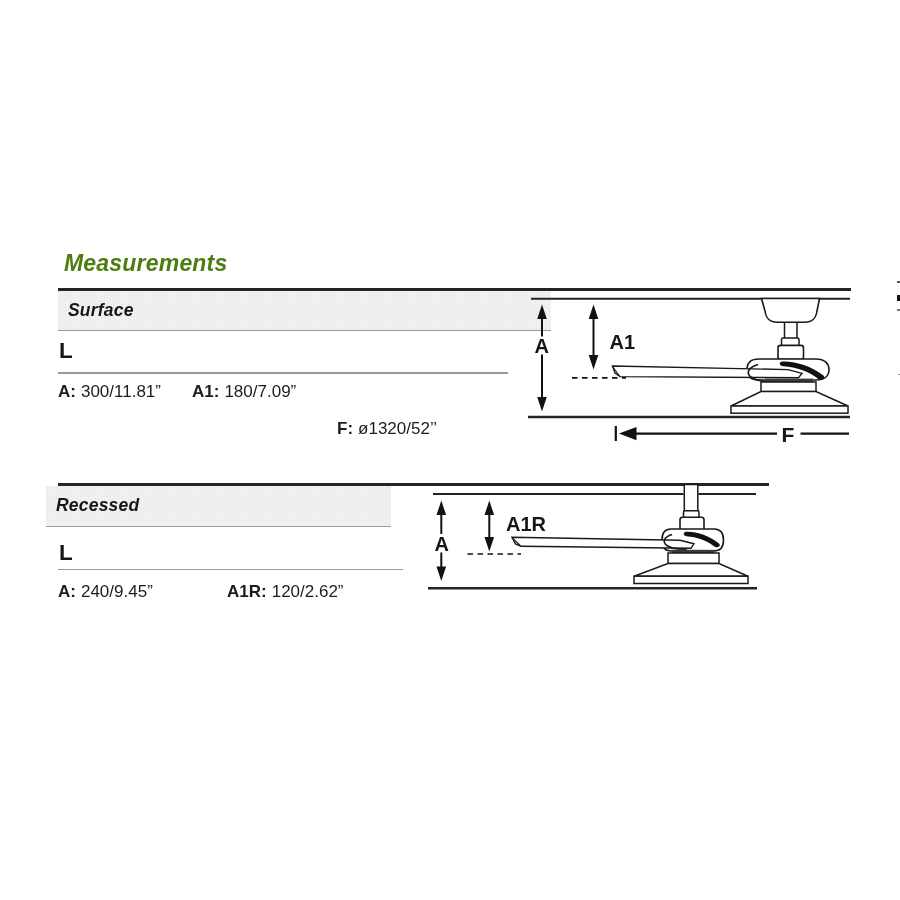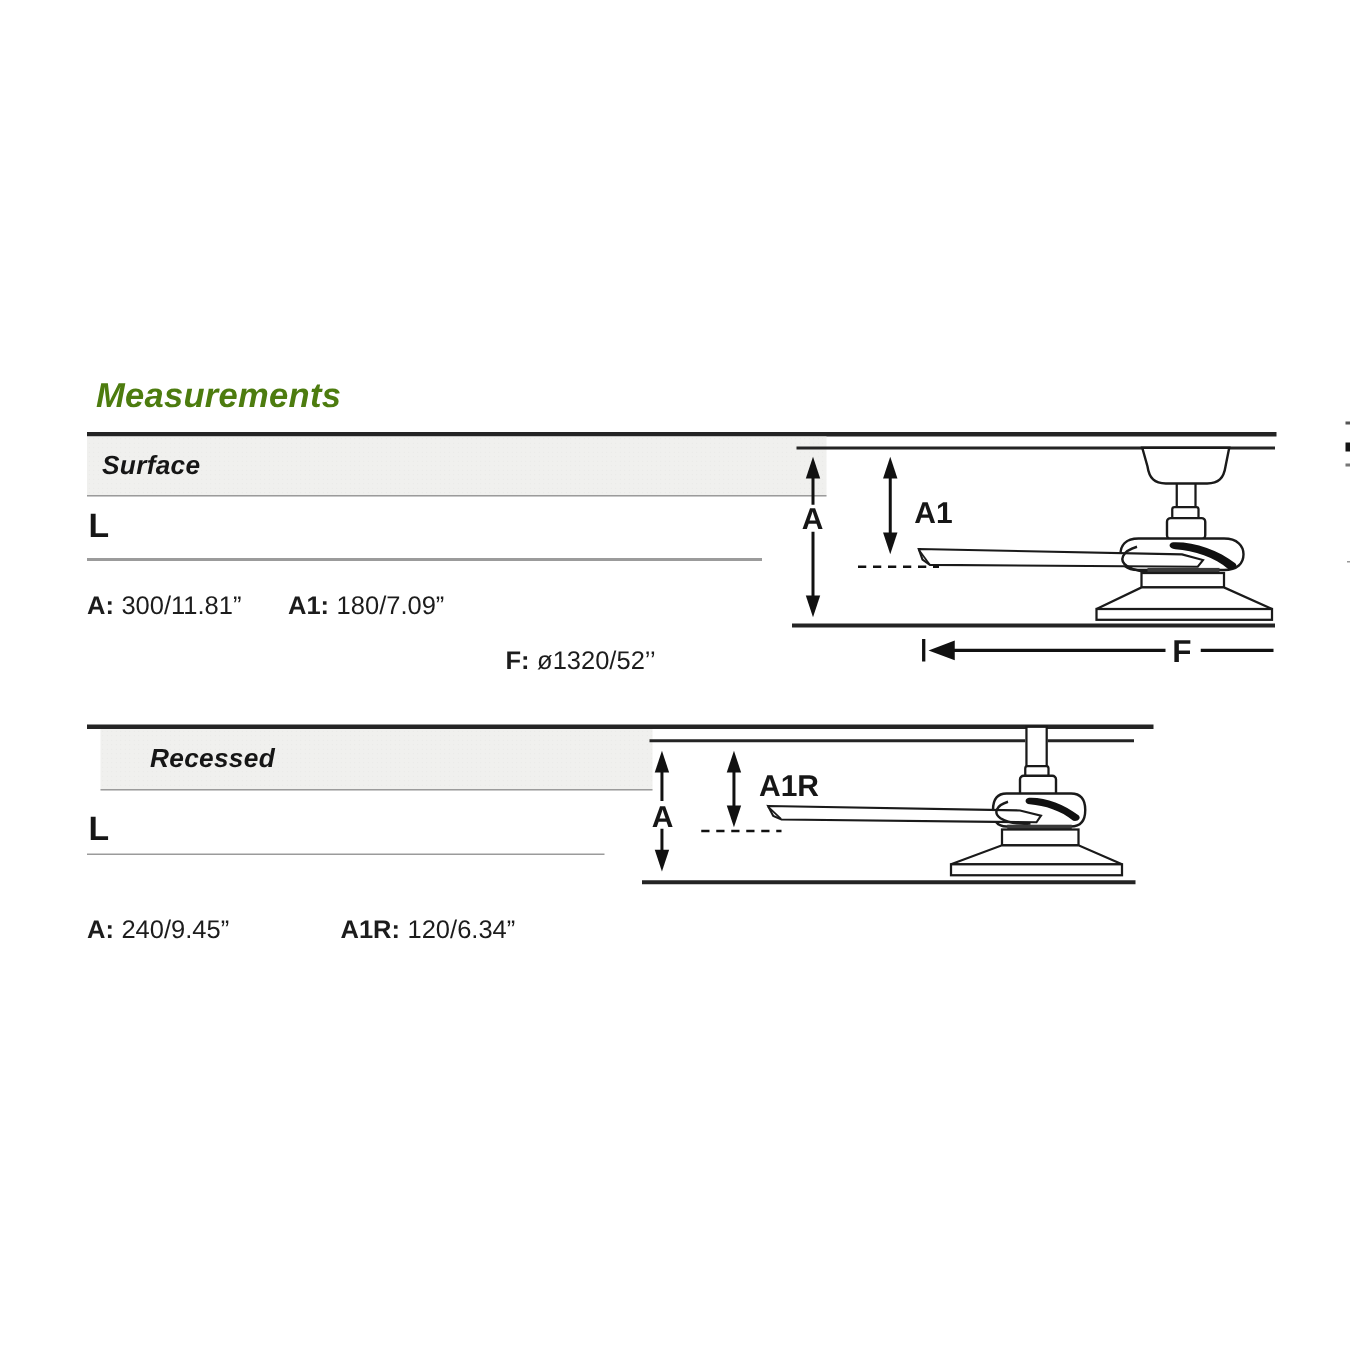--- a/index.html
+++ b/index.html
@@ -21,21 +21,21 @@
     background-size:3px 3px;
     border-bottom:1.6px solid #9b9b9b;
     display:flex;align-items:center;
   }
   .thead span{
     font-size:17.5px;font-weight:700;font-style:italic;color:#161616;
     padding-left:10px;letter-spacing:0.2px;
   }
   .product{font-size:22.5px;font-weight:700;color:#161616;}
   .vals{font-size:17px;color:#1c1c1c;white-space:nowrap;}
-  .vals .seg{position:absolute;top:12px;white-space:nowrap;text-align:right;}
+  .vals .seg{position:absolute;top:0;white-space:nowrap;text-align:right;}
   .vals b{font-weight:700;margin-right:5px;}
   svg{position:absolute;overflow:visible;}
   svg text{font-family:"Liberation Sans","DejaVu Sans",sans-serif;font-weight:700;fill:#161616;}
   .frag{position:absolute;}
 </style>
 </head>
 <body>
 
 <div class="abs page-title">Measurements</div>
 
@@ -107,30 +107,30 @@
       <text x="781.5" y="441.5" font-size="21">F</text>
       <line x1="800.5" y1="433.6" x2="849" y2="433.6" stroke="#111" stroke-width="2.2"></line>
     </g>
   </svg>
 </div>
 
 <div>
 
   <div class="abs rule-dark" style="left:58px;top:483px;width:711px;"></div>
 
-  <div class="abs thead" style="left:67px;top:485.7px;width:345px;height:40px;padding-left:23px;">
+  <div class="abs thead" style="left:46px;top:485.7px;width:345px;height:40px;">
     <span>Recessed</span>
   </div>
 
   <div class="abs product" style="left:59px;top:540px;">L</div>
   <div class="abs rule-gray" style="left:58px;top:568.5px;width:345px;"></div>
 
-  <div class="abs vals" style="left:0;top:582px;width:420px;height:22px;margin-top:16px;">
+  <div class="abs vals" style="left:0;top:582px;width:420px;height:22px;">
     <span class="seg" style="left:58px;"><b>A:</b><span>240/9.45”</span></span>
-    <span class="seg" style="left:227px;"><b>A1R:</b><span>120/6.34”</span></span>
+    <span class="seg" style="left:227px;"><b>A1R:</b><span>120/2.62”</span></span>
   </div>
 
   <svg style="left:405px;top:484px;width:371px;height:112px;" viewBox="405 484 371 112">
 
     <line x1="433" y1="493.9" x2="683.5" y2="493.9" stroke="#242424" stroke-width="2"></line>
     <line x1="698.5" y1="493.9" x2="756" y2="493.9" stroke="#242424" stroke-width="2"></line>
 
     <rect x="684.3" y="484.5" width="13.5" height="33" fill="#fff" stroke="#1a1a1a" stroke-width="1.5"></rect>
 
     <rect x="683.5" y="510.8" width="15.5" height="7" rx="1.5" fill="#fff" stroke="#1a1a1a" stroke-width="1.5"></rect>

